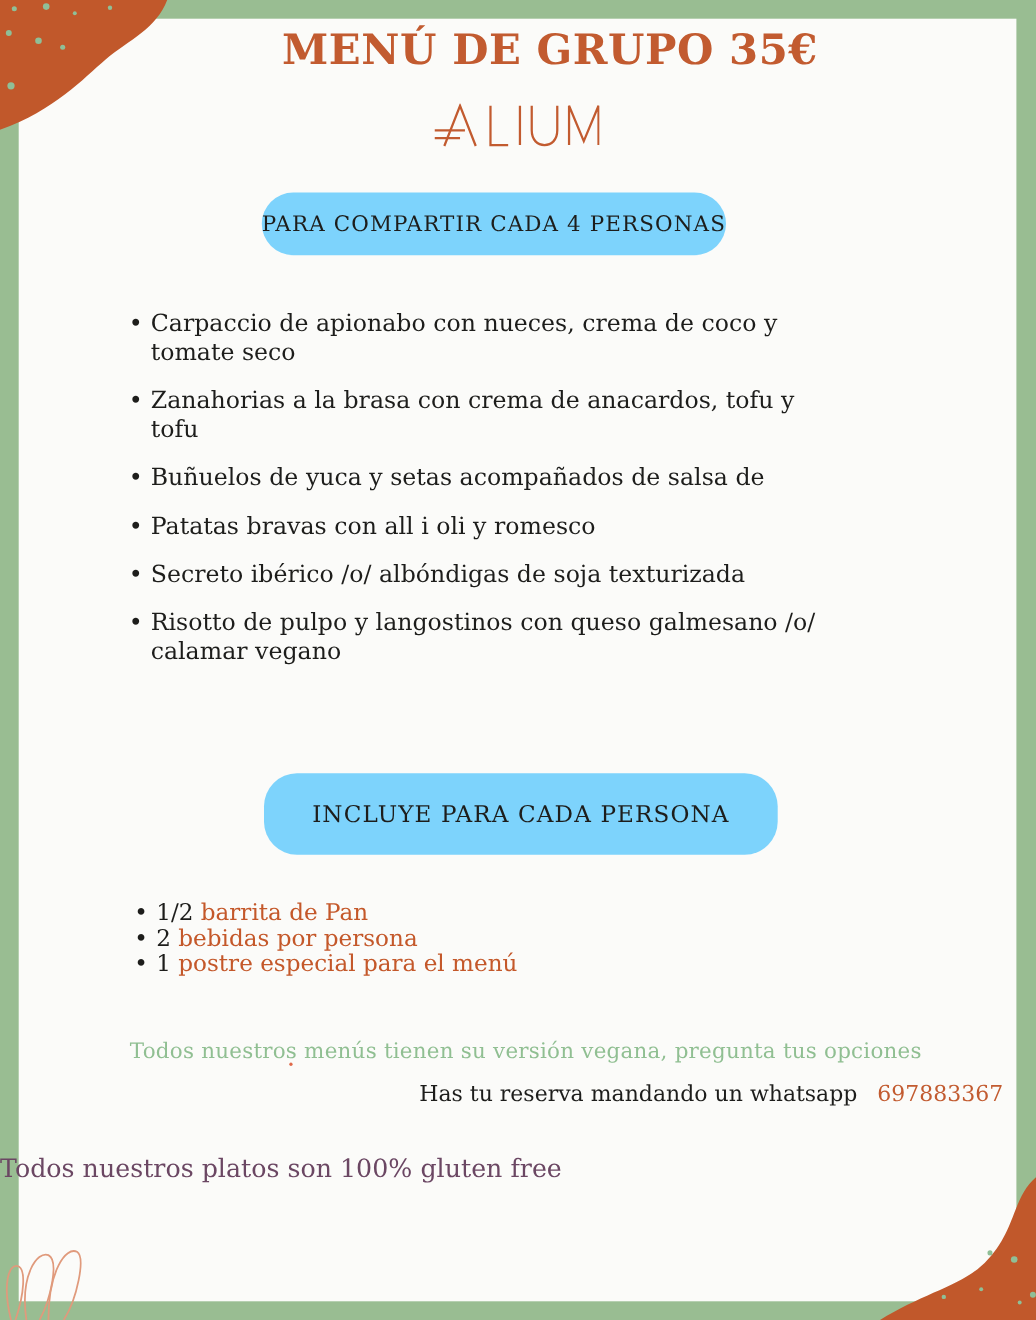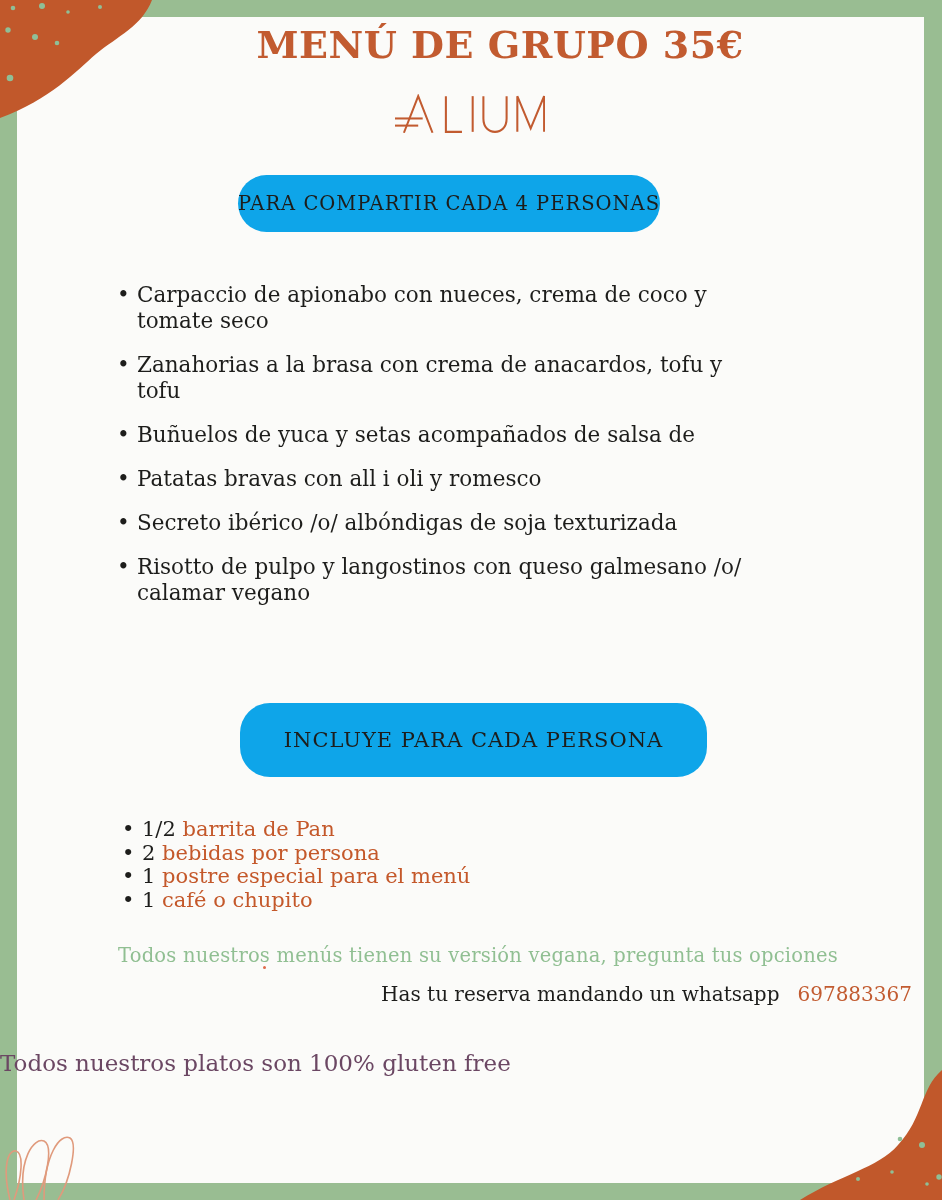--- a/index.html
+++ b/index.html
@@ -9,21 +9,21 @@
     font-family:"DejaVu Serif","Liberation Serif",serif;
   }
   .inner{position:absolute;left:17px;top:17px;right:18px;bottom:17px;background:#fbfbf9;}
   .abs{position:absolute;}
   .title{
     left:58px;top:22px;width:884px;text-align:center;
     font-size:38px;font-weight:bold;letter-spacing:.5px;color:#c25b30;
   }
   .logo-wrap{left:0;top:94px;width:940px;text-align:center;}
   .pill{
-    background:#0ea5e9;border-radius:30px;display:flex;align-items:center;justify-content:center;
+    background:#7dd3fc;border-radius:30px;display:flex;align-items:center;justify-content:center;
     color:#1d1d1b;letter-spacing:1px;white-space:nowrap;
   }
   .pill1{left:238px;top:175px;width:422px;height:57px;font-size:19.5px;}
   .pill2{left:240px;top:703px;width:467px;height:74px;font-size:21px;}
   ul.menu{list-style:none;margin:0;padding:0;}
   .menu1{left:115px;top:282px;width:760px;color:#1d1d1b;font-size:21.5px;line-height:26px;}
   .menu1 li{position:relative;padding-left:22px;margin-bottom:18px;}
   .menu1 li::before{content:"•";position:absolute;left:2px;}
   .menu2{left:120px;top:818px;width:700px;font-size:21px;line-height:23.5px;color:#1d1d1b;}
   .menu2 li{position:relative;padding-left:22px;}
@@ -134,24 +134,20 @@
       <span class="it">barrita de Pan</span>
     </li>
     <li>
       <span class="qty">2</span>
       <span class="it">bebidas por persona</span>
     </li>
     <li>
       <span class="qty">1</span>
       <span class="it">postre especial para el menú</span>
     </li>
-    <li>
-      <span class="qty">1</span>
-      <span class="it">café o chupito</span>
-    </li>
   </ul>
 
   <div class="abs vegan-note">Todos nuestros menús tienen su versión vegana, pregunta tus opciones</div>
   <div class="abs tiny-dot"></div>
 
   <div class="abs reserva">
     <span>Has tu reserva mandando un whatsapp</span><span class="phone">697883367</span>
   </div>
 
   <div class="abs gluten">Todos nuestros platos son 100% gluten free</div>

